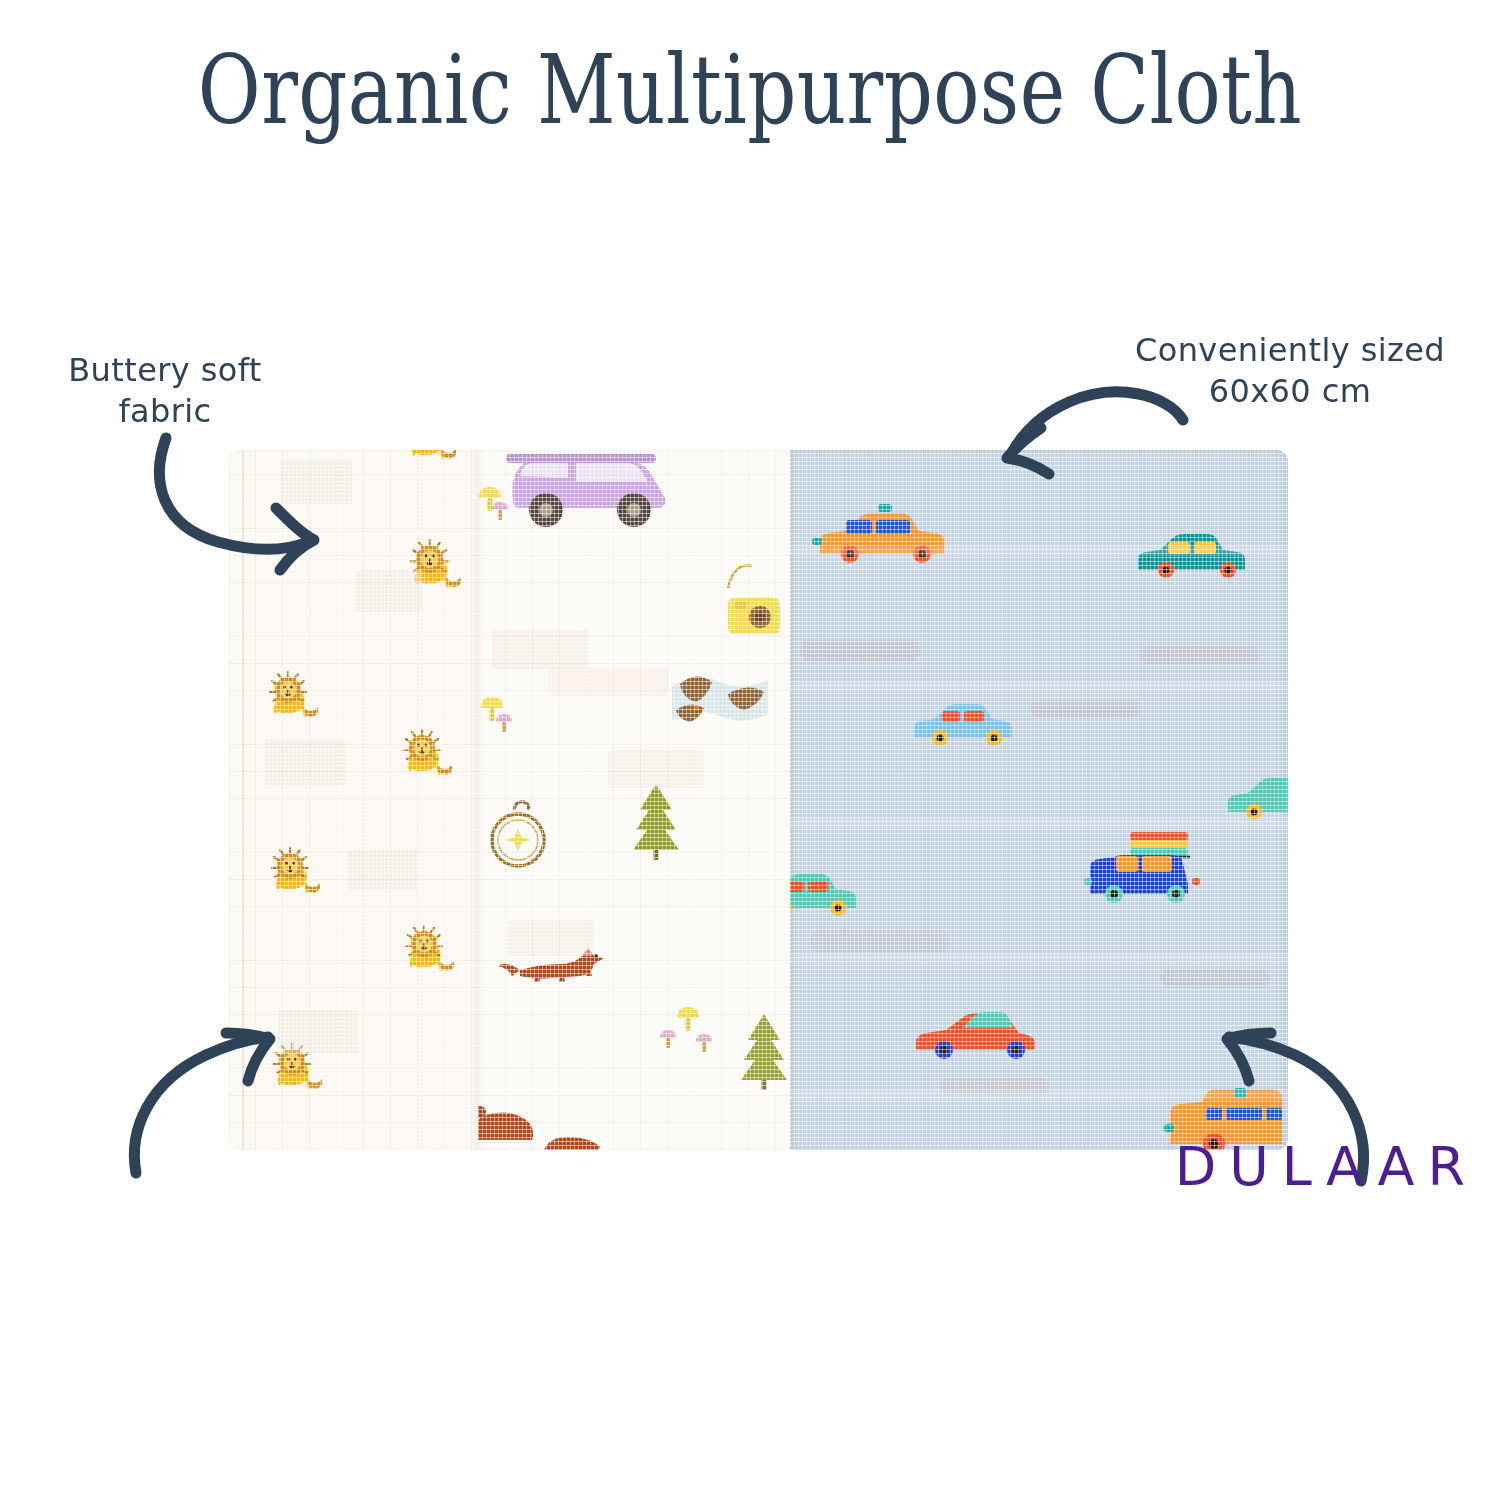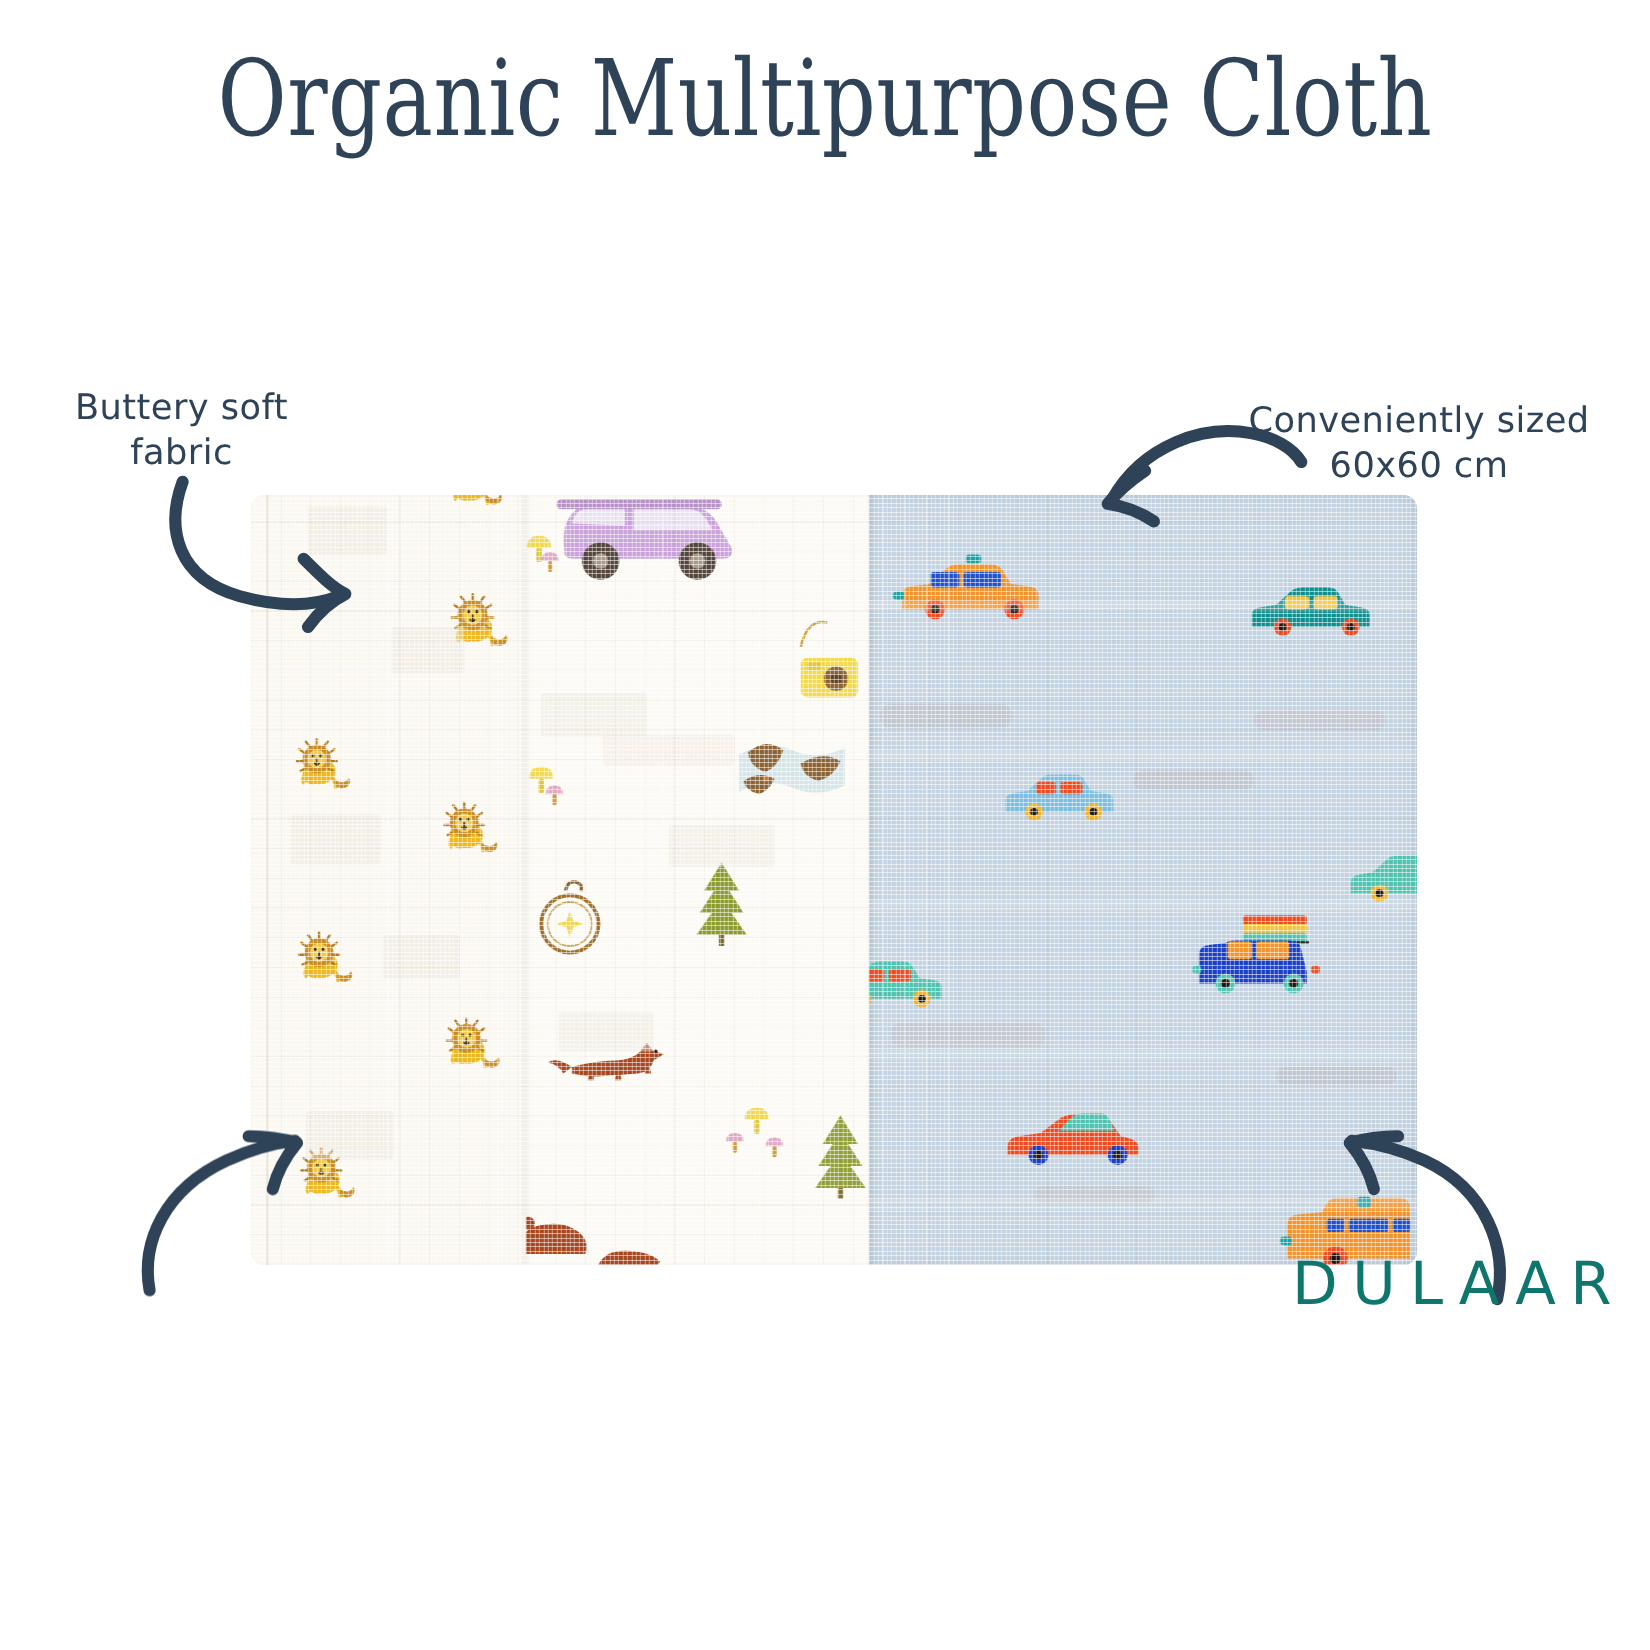--- a/index.html
+++ b/index.html
@@ -39,34 +39,34 @@
     color: #2e4258;
     font-family: "DejaVu Sans", sans-serif;
     font-size: 32px;
     font-weight: 400;
     line-height: 1.28;
     letter-spacing: 0.4px;
     text-align: center;
     white-space: pre-line;
   }
   #label-buttery   { left: 20px;   top: 350px;  width: 290px; }
-  #label-sized     { left: 1090px; top: 330px;  width: 400px; text-align: center; margin-top: 32px;}
+  #label-sized     { left: 1090px; top: 330px;  width: 400px; text-align: center;}
   #label-fun       { left: 15px;   top: 1185px; width: 280px; }
   #label-gentle    { left: 1175px; top: 1205px; width: 300px; }
 
   
   #brand {
     position: absolute;
     right: 22px;
     bottom: 14px;
     font-family: "DejaVu Sans", sans-serif;
     font-size: 54px;
     font-weight: 400;
     letter-spacing: 13px;
-    color: #0f766e;
+    color: #4c1d95;
   }
 
   
   .arrow-svg {
     position: absolute;
     pointer-events: none;
   }
   #arrow-buttery { left: 140px;  top: 430px;  width: 200px; height: 150px; }
   #arrow-sized   { left: 985px;  top: 380px;  width: 215px; height: 110px; }
   #arrow-fun     { left: 110px;  top: 1025px; width: 190px; height: 160px; }

